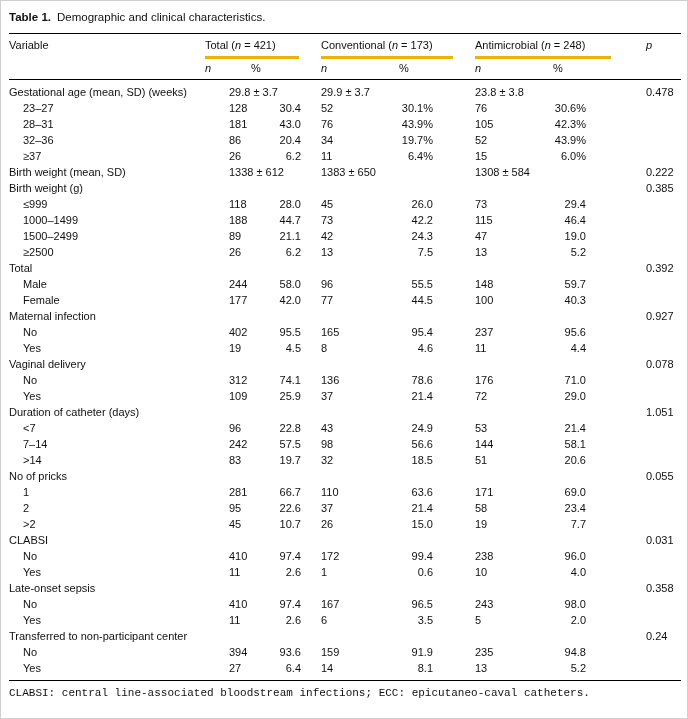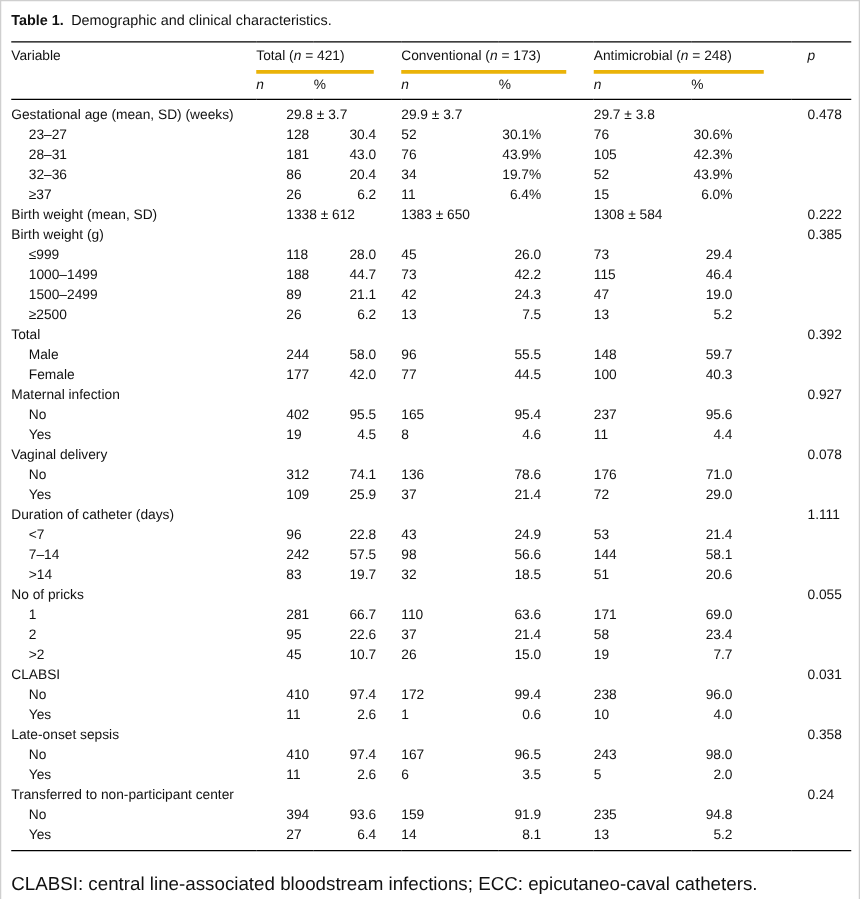--- a/index.html
+++ b/index.html
@@ -48,21 +48,21 @@
   td.pct { text-align: right; }
   td.pct1 { padding-right: 20px; }
   td.pct2 { padding-right: 42px; }
   td.pct3 { padding-right: 47px; }
   th.pcth { padding-left: 10px; }
   td.pcol { padding-left: 13px; white-space: nowrap; }
   td.var.indent { padding-left: 14px; }
   tbody tr:first-child td { padding-top: 5px; }
   tbody tr:last-child td { padding-bottom: 5px; }
 
-  .footnote { font-size: 15px; margin-top: 18px; }
+  .footnote { font-size: 11px; margin-top: 6px; font-family: Liberation Mono, monospace; }
   i { font-style: italic; }
 </style>
 </head>
 <body>
 
 <div class="page">
 
   <div class="caption">
     <span class="lbl">Table 1.</span><span>Demographic and clinical characteristics.</span>
   </div>
@@ -101,21 +101,21 @@
         <th class="pcth">%</th>
       </tr>
     </thead>
     <tbody>
         <tr>
           <td class="var">Gestational age (mean, SD) (weeks)</td>
           <td class="num tn">29.8 ± 3.7</td>
           <td class="pct pct1"></td>
           <td class="num cn">29.9 ± 3.7</td>
           <td class="pct pct2"></td>
-          <td class="num an">29.7 ± 3.8</td>
+          <td class="num an">23.8 ± 3.8</td>
           <td class="pct pct3"></td>
           <td class="pcol">0.478</td>
         </tr>
         <tr>
           <td class="var indent">23–27</td>
           <td class="num tn">128</td>
           <td class="pct pct1">30.4</td>
           <td class="num cn">52</td>
           <td class="pct pct2">30.1%</td>
           <td class="num an">76</td>
@@ -303,21 +303,21 @@
           <td class="pcol"></td>
         </tr>
         <tr>
           <td class="var">Duration of catheter (days)</td>
           <td class="num tn"></td>
           <td class="pct pct1"></td>
           <td class="num cn"></td>
           <td class="pct pct2"></td>
           <td class="num an"></td>
           <td class="pct pct3"></td>
-          <td class="pcol">1.111</td>
+          <td class="pcol">1.051</td>
         </tr>
         <tr>
           <td class="var indent">&lt;7</td>
           <td class="num tn">96</td>
           <td class="pct pct1">22.8</td>
           <td class="num cn">43</td>
           <td class="pct pct2">24.9</td>
           <td class="num an">53</td>
           <td class="pct pct3">21.4</td>
           <td class="pcol"></td>

